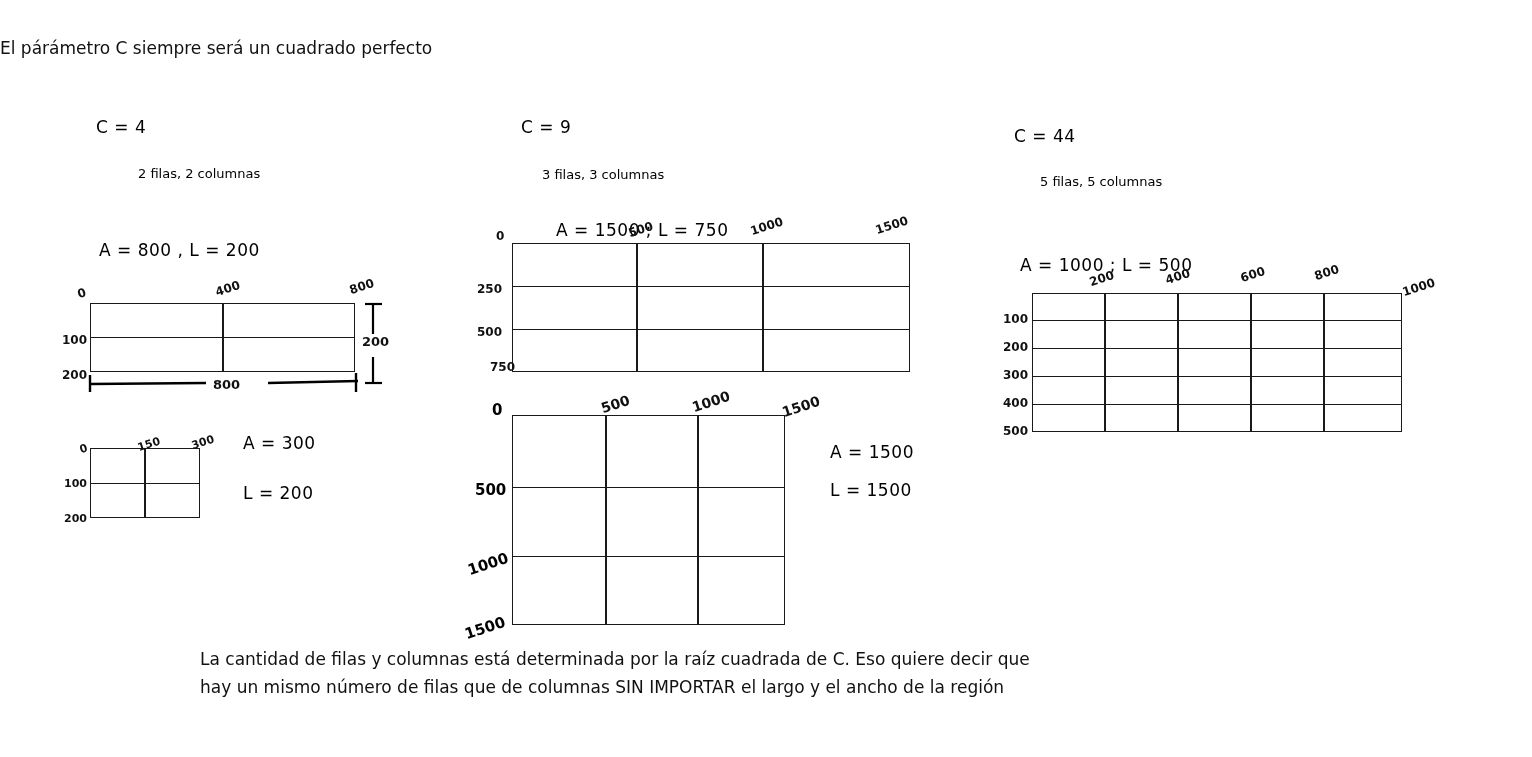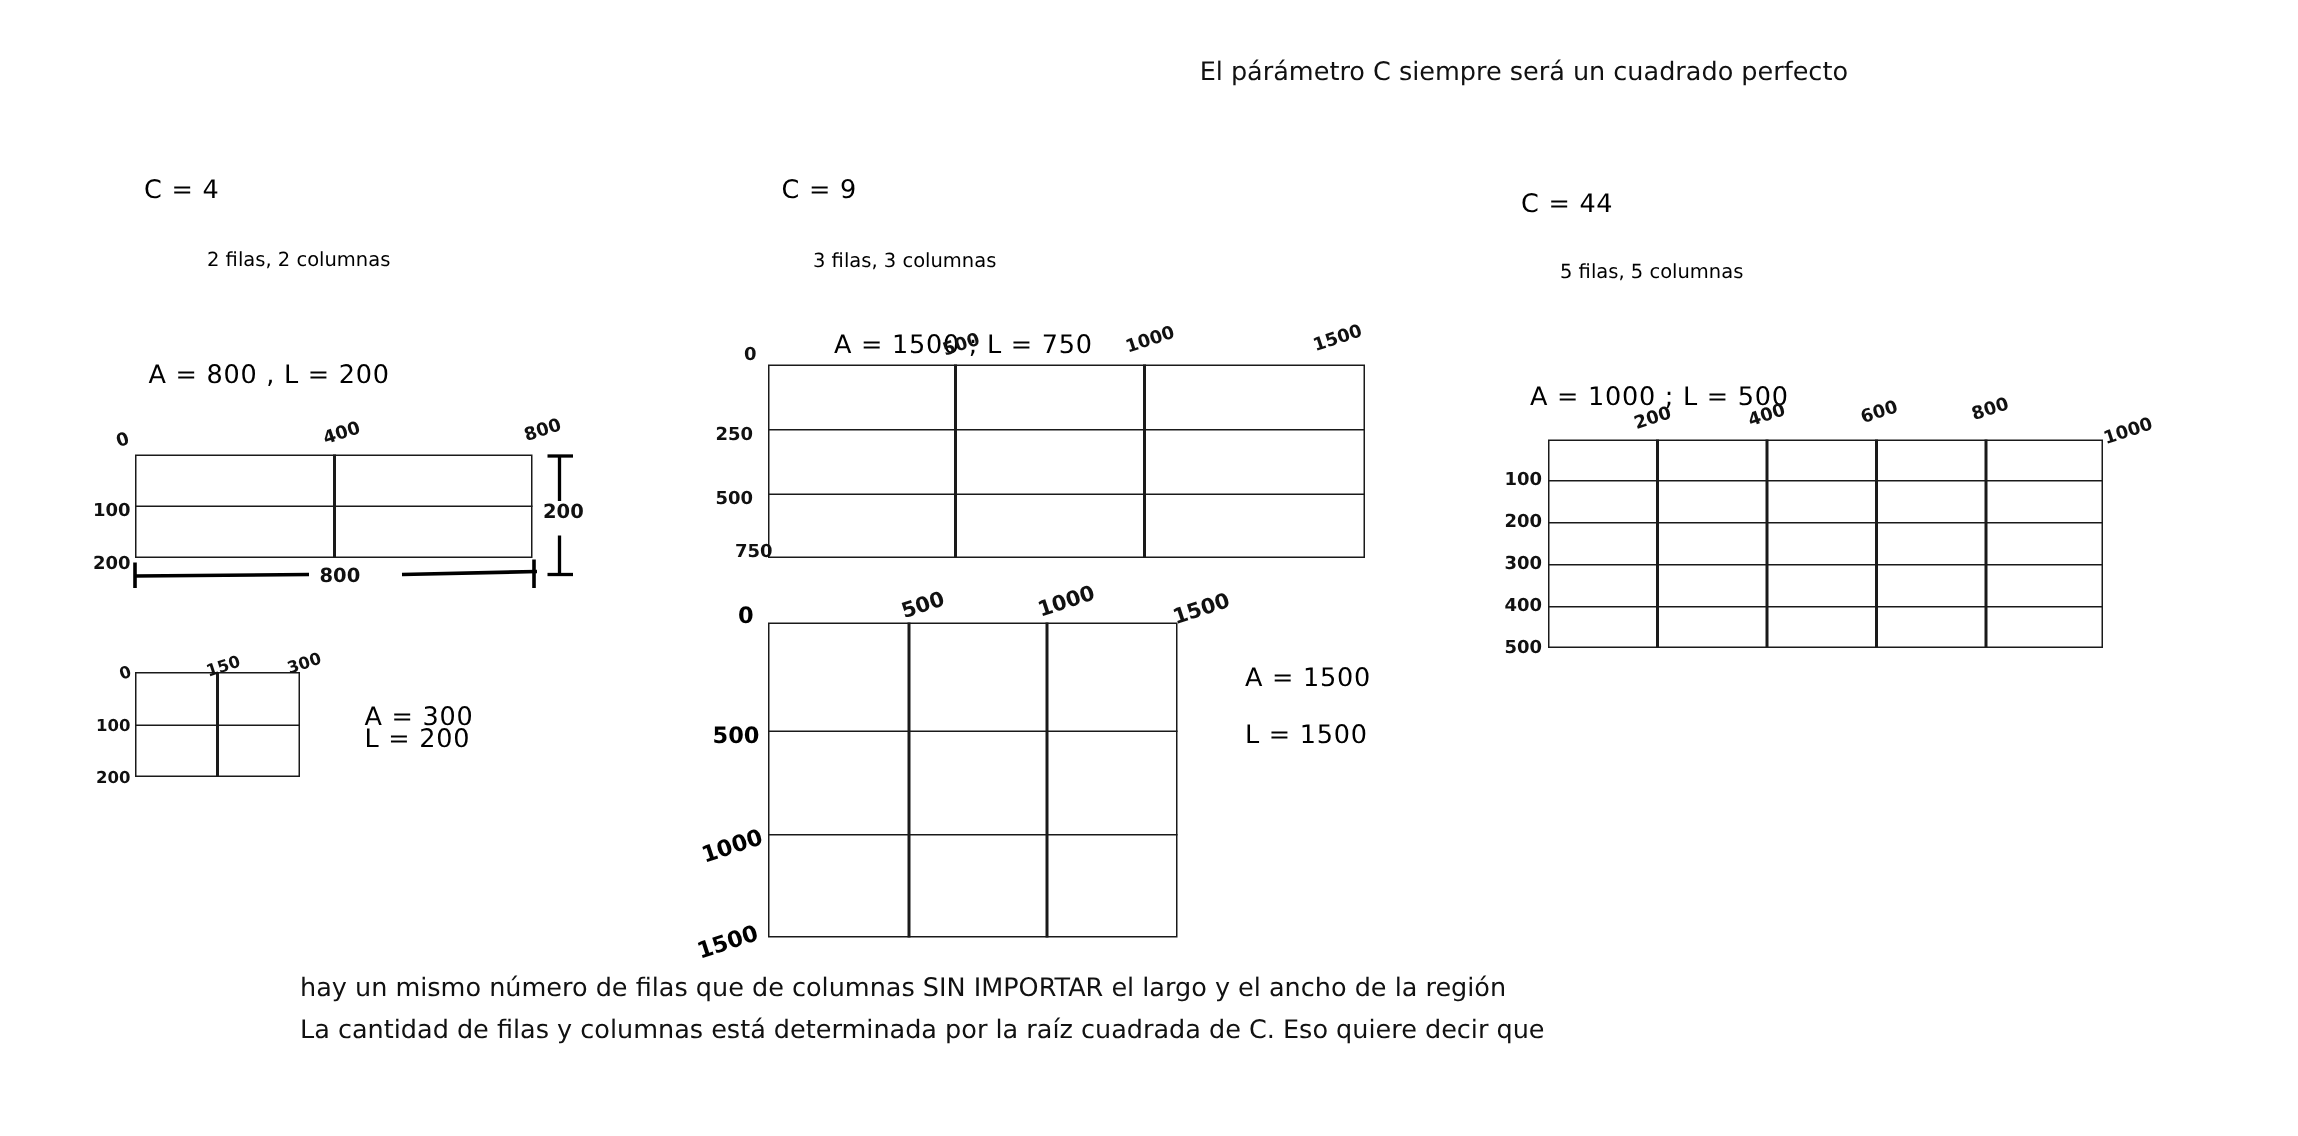--- a/index.html
+++ b/index.html
@@ -13,21 +13,21 @@
     position: relative;
     font-family: "DejaVu Sans", sans-serif;
     color: #000000;
     overflow: hidden;
   }
   .abs { position: absolute; }
   .title {
     top: 38px;
     left: 0;
     width: 1232px;
-    text-align: right;
+    text-align: left;
     font-size: 17px;
     color: #111;
   }
   .cval {
     font-size: 17px;
     letter-spacing: 0.5px;
   }
   .subcap {
     font-size: 13px;
   }
@@ -98,21 +98,21 @@
 <div class="abs">
   <div class="outline" style="left:90px; top:448px; width:110px; height:70px;"></div>
   <div class="vline" style="left:144px; top:448px; height:70px;"></div>
   <div class="hline" style="left:90px; top:483px; width:110px;"></div>
 </div>
 <div class="abs tick small rot-neg" style="left:82px; top:443px;">0</div>
 <div class="abs tick small rot-neg" style="left:140px; top:441px;">150</div>
 <div class="abs tick small rot-neg" style="left:194px; top:439px;">300</div>
 <div class="abs tick small" style="left:64px; top:477px;">100</div>
 <div class="abs tick small" style="left:64px; top:512px;">200</div>
-<div class="abs al-label" style="left:243px; top:468px;text-align:right;">A = 300</div>
+<div class="abs al-label" style="left:243px; top:433px;text-align:right;">A = 300</div>
 <div class="abs al-label" style="left:243px; top:483px;">L = 200</div>
 
 <div class="abs cval" style="left:521px; top:117px;">C = 9</div>
 <div class="abs subcap" style="left:542px; top:167px;">3 filas, 3 columnas</div>
 <div class="abs al-label" style="left:556px; top:220px;">A = 1500 ;  L = 750</div>
 
 <div class="abs">
   <div class="outline" style="left:512px; top:243px; width:398px; height:129px;"></div>
   <div class="vline" style="left:636px; top:243px; height:129px;"></div>
   <div class="vline" style="left:762px; top:243px; height:129px;"></div>
@@ -164,15 +164,15 @@
 <div class="abs tick rot-neg" style="left:1243px; top:271px;">600</div>
 <div class="abs tick rot-neg" style="left:1317px; top:269px;">800</div>
 <div class="abs tick rot-neg" style="left:1405px; top:285px;">1000</div>
 <div class="abs tick" style="left:1003px; top:312px;">100</div>
 <div class="abs tick" style="left:1003px; top:340px;">200</div>
 <div class="abs tick" style="left:1003px; top:368px;">300</div>
 <div class="abs tick" style="left:1003px; top:396px;">400</div>
 <div class="abs tick" style="left:1003px; top:424px;">500</div>
 
 <div class="abs footer">
+  <div>La cantidad de filas y columnas está determinada por la raíz cuadrada de C. Eso quiere decir que</div>
   <div>hay un mismo número de filas que de columnas SIN IMPORTAR el largo y el ancho de la región</div>
-  <div>La cantidad de filas y columnas está determinada por la raíz cuadrada de C. Eso quiere decir que</div>
 </div>
 
 </body></html>

